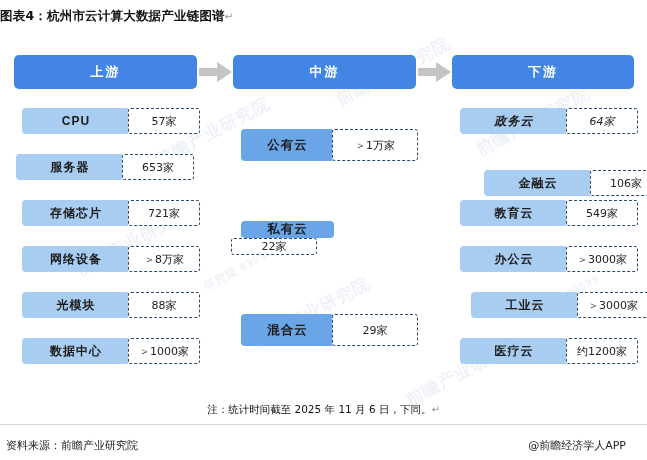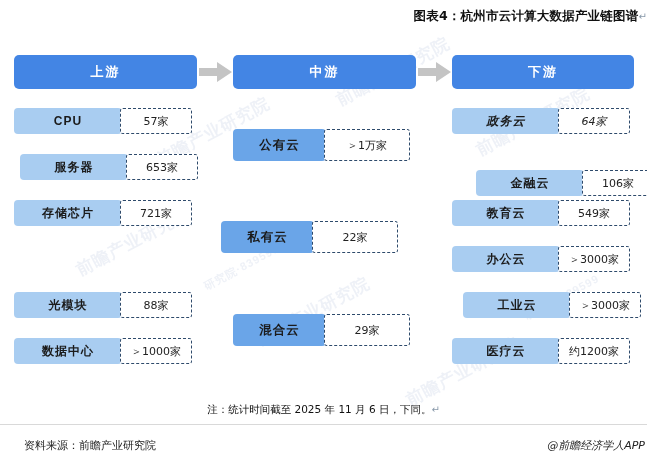--- a/index.html
+++ b/index.html
@@ -35,21 +35,21 @@
     user-select: none;
   }
   .wm-sm { font-size: 11px; }
 
   
   .chart-title {
     position: absolute;
     top: 8px;
     left: 0;
     width: 647px;
-    text-align: right;
+    text-align: left;
     font-size: 12.5px;
     font-weight: bold;
     color: #111111;
     font-family: "DejaVu Sans", "Liberation Sans", sans-serif;
     letter-spacing: 0.2px;
   }
   .pilcrow {
     font-weight: normal;
     color: #8899aa;
     font-size: 10px;
@@ -94,20 +94,21 @@
   .item-label {
     border-radius: 4px;
     display: flex;
     align-items: center;
     justify-content: center;
     font-size: 12px;
     font-weight: bold;
     color: #1b1b1b;
     letter-spacing: 1px;
     box-sizing: border-box;
+    margin-left: 8px;
   }
   .item-value {
     background: #ffffff;
     border: 1.6px dashed #2e4a6b;
     border-radius: 3px;
     display: flex;
     align-items: center;
     justify-content: center;
     font-size: 11px;
     color: #222222;
@@ -167,22 +168,22 @@
     left: 0;
     width: 647px;
     height: 28px;
     display: flex;
     align-items: center;
     justify-content: space-between;
     font-size: 11px;
     color: #222222;
     font-family: "DejaVu Sans", "Liberation Sans", sans-serif;
   }
-  #footer-source { padding-left: 24px; }
-  #footer-brand  { padding-right: 2px; font-style: italic; }
+  #footer-source { padding-left: 6px; }
+  #footer-brand  { padding-right: 21px; }
 </style>
 </head>
 <body>
 
 <div id="page">
 
   <div class="watermark" style="left:150px; top:120px;">前瞻产业研究院</div>
   <div class="watermark" style="left:330px; top:60px;">前瞻产业研究院</div>
   <div class="watermark" style="left:470px; top:110px;">前瞻产业研究院</div>
   <div class="watermark" style="left:70px; top:230px;">前瞻产业研究院</div>
@@ -209,42 +210,46 @@
     <polygon points="0,6 18,6 18,0 33,10 18,20 18,14 0,14" fill="#c4c4c4"></polygon>
   </svg>
   <svg class="flow-arrow" id="arrow-2" viewBox="0 0 33 20">
     <polygon points="0,6 18,6 18,0 33,10 18,20 18,14 0,14" fill="#c4c4c4"></polygon>
   </svg>
 
   <div class="item-row side-row" style="left:14px; top:108px;">
     <div class="item-label">CPU</div>
     <div class="item-value">57家</div>
   </div>
-  <div class="item-row side-row" style="left:20px; top:154px;">
+  <div class="item-row side-row" style="left:8px; top:154px;">
     <div class="item-label">服务器</div>
     <div class="item-value">653家</div>
   </div>
   <div class="item-row side-row" style="left:14px; top:200px;">
     <div class="item-label">存储芯片</div>
     <div class="item-value">721家</div>
   </div>
+  <div class="item-row side-row" style="left:14px; top:246px;">
+    <div class="item-label">网络设备</div>
+    <div class="item-value">＞8万家</div>
+  </div>
   <div class="item-row side-row" style="left:14px; top:292px;">
     <div class="item-label">光模块</div>
     <div class="item-value">88家</div>
   </div>
   <div class="item-row side-row" style="left:14px; top:338px;">
     <div class="item-label">数据中心</div>
     <div class="item-value">＞1000家</div>
   </div>
 
   <div class="item-row mid-row" style="left:233px; top:129px;">
     <div class="item-label">公有云</div>
     <div class="item-value">＞1万家</div>
   </div>
-  <div class="item-row mid-row" style="left:221px; top:221px;">
+  <div class="item-row mid-row" style="left:233px; top:221px;flex-direction:column;">
     <div class="item-label">私有云</div>
     <div class="item-value">22家</div>
   </div>
   <div class="item-row mid-row" style="left:233px; top:314px;">
     <div class="item-label">混合云</div>
     <div class="item-value">29家</div>
   </div>
 
   <div class="item-row side-row" style="left:452px; top:108px;font-style:italic;">
     <div class="item-label">政务云</div>

